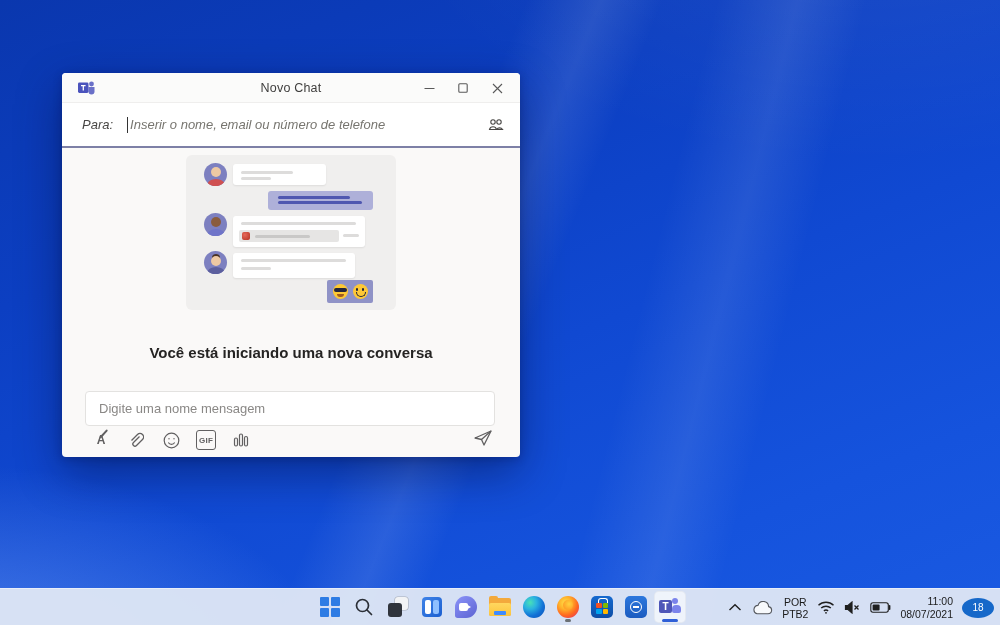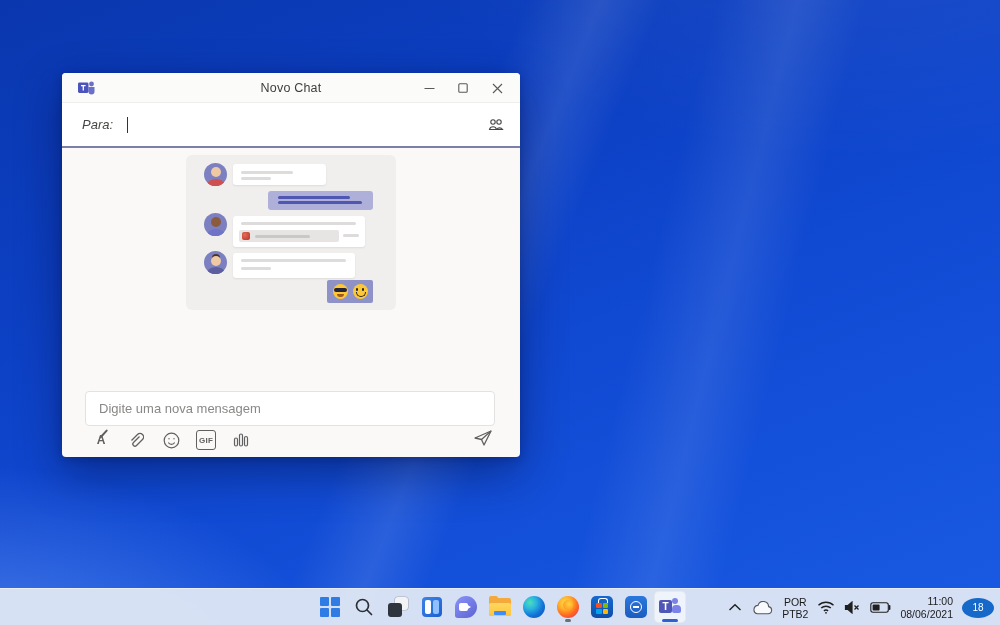--- a/index.html
+++ b/index.html
@@ -177,20 +177,21 @@
           <svg width="11" height="11" viewBox="0 0 11 11">
               <path d="M1 1l9 9M10 1l-9 9" stroke="#5a5a5a" stroke-width="1.1"></path>
             </svg>
         </span>
       </span>
     </div>
 
     <div class="to-row">
       <span class="to-label">Para:</span>
       <span class="caret"></span>
+      <span class="to-ph">Inserir o nome, email ou número de telefone</span>
       <span class="add-group">
         <span>
           <svg width="16" height="13" viewBox="0 0 16 13" fill="none" stroke="#484644" stroke-width="1.1">
             <circle cx="5" cy="4" r="2.2"></circle>
               <circle cx="11" cy="4" r="2.2"></circle>
             <path d="M1.5 11.5a3.6 3.6 0 0 1 7 0zM8.6 11.5a3.6 3.6 0 0 1 6 0z"></path>
           </svg>
         </span>
       </span>
     </div>
@@ -233,23 +234,24 @@
         <div class="bline" style="left:8px; top:6px; width:105px;"></div>
         <div class="bline" style="left:8px; top:14px; width:30px;"></div>
       </div>
 
       <div class="emoji-box">
         <span class="emoji cool"></span>
         <span class="emoji smile"></span>
       </div>
     </div>
 
+    <div class="empty-head">Você está iniciando uma nova conversa</div>
 
     <div class="compose">
-      <span class="ph">Digite uma nova mensagem</span>
+      <span class="ph">Digite uma nome mensagem</span>
     </div>
 
     <div class="tools">
       <span class="tool fmt">A</span>
       <span class="tool">
         <svg width="16" height="17" viewBox="0 0 16 17" fill="none" stroke="#616061" stroke-width="1.3">
           <path d="M11.5 4.5l-6 6a2.1 2.1 0 0 0 3 3l6-6a3.5 3.5 0 0 0-5-5l-6 6"></path>
         </svg>
       </span>
       <span class="tool">
@@ -383,20 +385,20 @@
       <span class="tray-item">
         <svg width="21" height="11" viewBox="0 0 21 11" fill="none" stroke="#1f1f1f" stroke-width="1.1">
           <rect x="0.8" y="0.8" width="17.5" height="9.4" rx="2.2"></rect>
           <rect x="2.6" y="2.6" width="7" height="5.8" rx="1" fill="#1f1f1f" stroke="none"></rect>
           <path d="M19.6 3.8v3.4" stroke-width="1.6" stroke-linecap="round"></path>
         </svg>
       </span>
       <span class="tray-item clock">
         <span>
           <div>11:00</div>
-          <div>08/06/2021</div>
+          <div>08/07/2021</div>
         </span>
       </span>
       <span class="tray-item badge">18</span>
     </div>
   </div>
 
 </div>
 
 </body></html>

